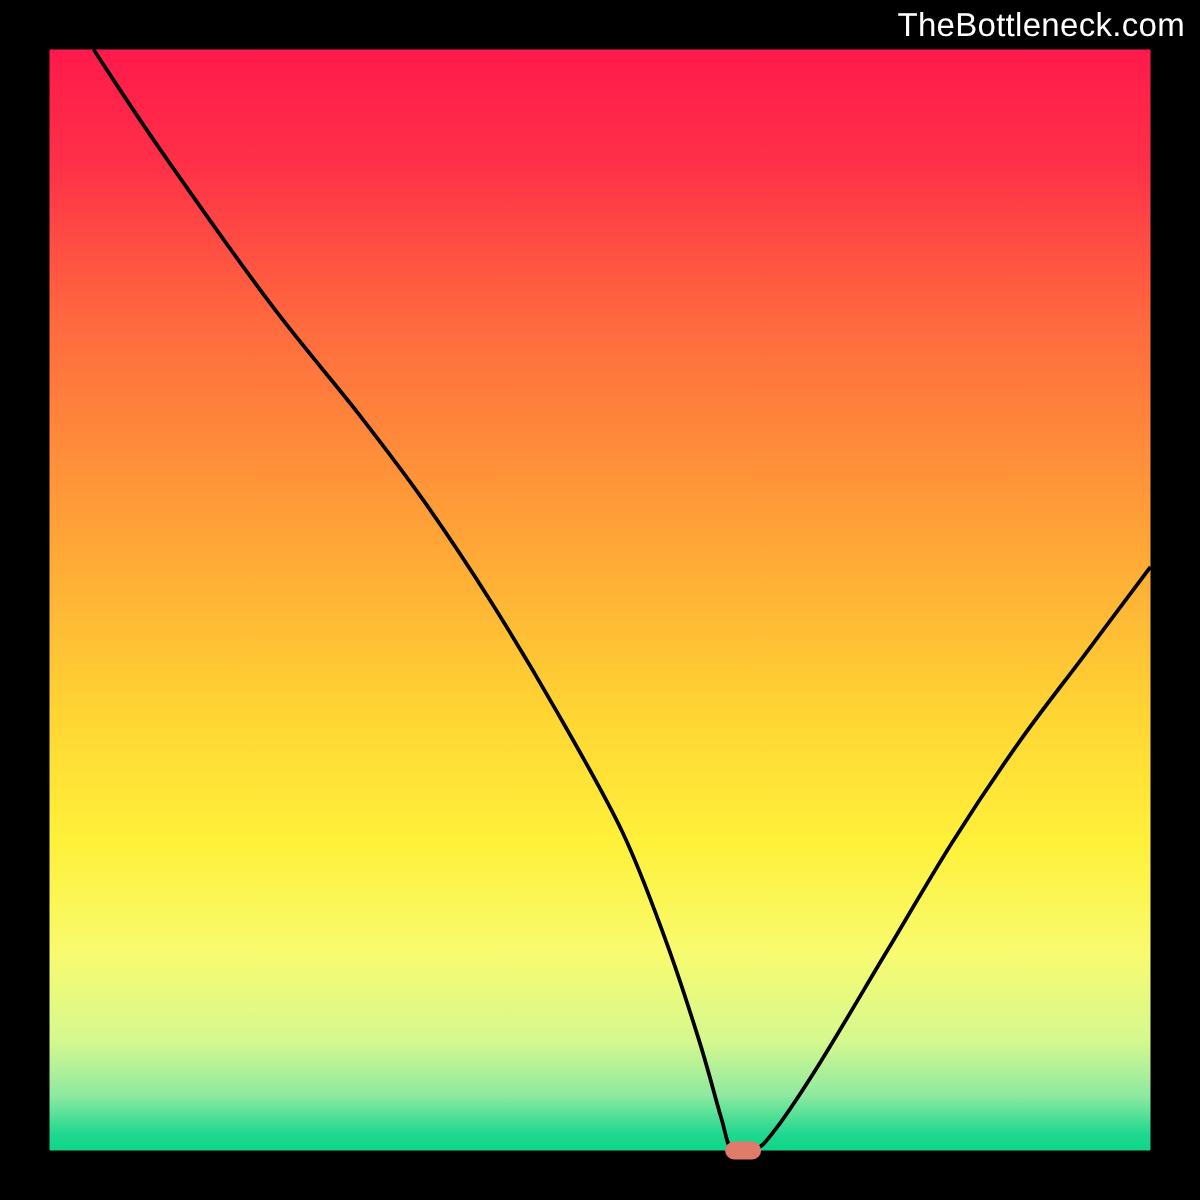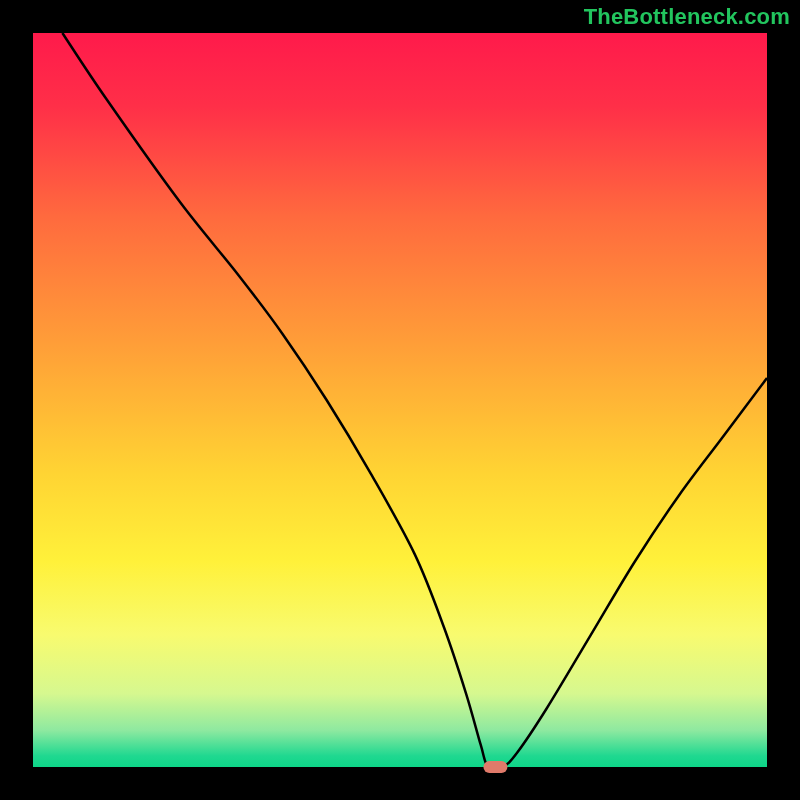--- a/index.html
+++ b/index.html
@@ -14,22 +14,22 @@
   .stage {
     position: relative;
     width: 800px;
     height: 800px;
   }
   .watermark {
     position: absolute;
     top: 4px;
     right: 10px;
     font-size: 22px;
-    font-weight: 700;
-    color: #22c55e;
+    font-weight: 400;
+    color: #ffffff;
     letter-spacing: 0.2px;
     z-index: 10;
   }
   svg {
     position: absolute;
     left: 0;
     top: 0;
   }
 </style>
 </head>

